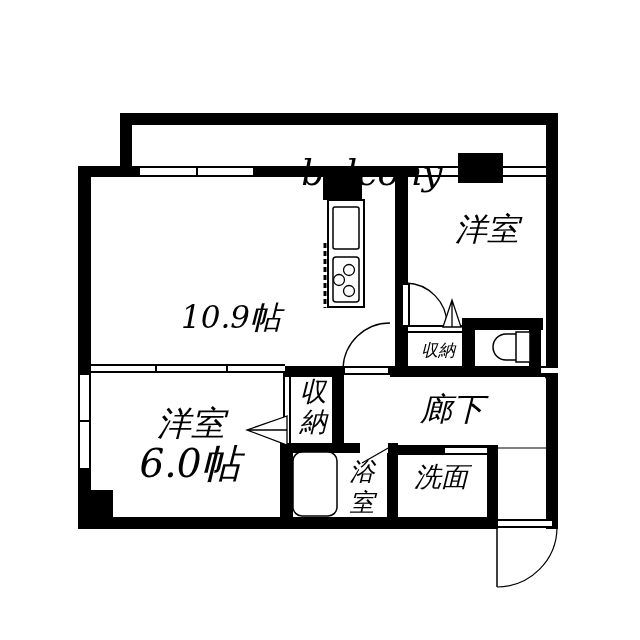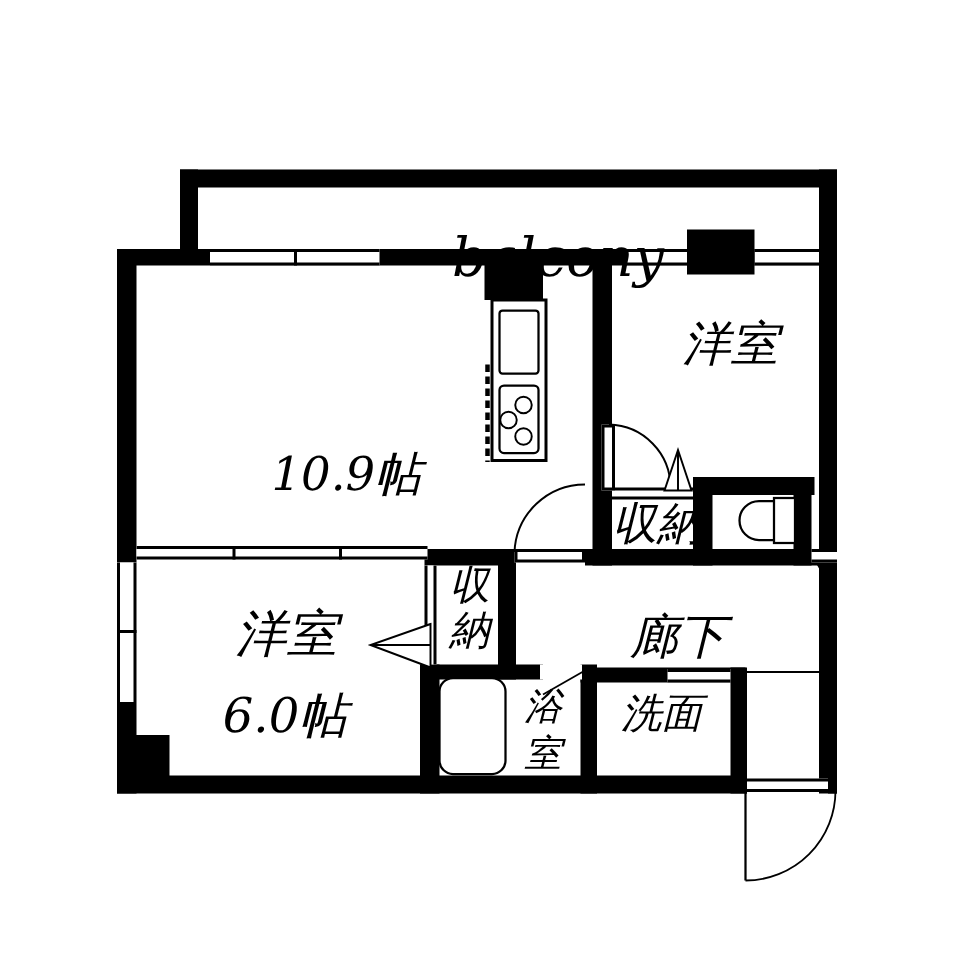--- a/index.html
+++ b/index.html
@@ -108,26 +108,26 @@
     <path d="M545,376 L549,383 L553,376" fill="none" stroke="#000" stroke-width="1.2"></path>
   </svg>
 
   <div class="lbl" style="left:372px;top:141px;font-size:36px;margin-top:32px;">balcony</div>
 
   <div class="lbl" style="left:231px;top:277px;font-size:31px;margin-top:40px;">10.9帖</div>
 
   <div class="lbl" style="left:487px;top:229px;font-size:32px;">洋室</div>
 
   <div class="lbl" style="left:191px;top:423px;font-size:34px;">洋室</div>
-  <div class="lbl" style="left:190px;top:477px;font-size:32px;">6.0帖</div>
+  <div class="lbl" style="left:190px;top:463px;font-size:39px;">6.0帖</div>
 
-  <div class="lbl" style="left:452px;top:409px;font-size:32px;margin-top:15px;">廊下</div>
+  <div class="lbl" style="left:452px;top:409px;font-size:32px;">廊下</div>
 
   <div class="lbl" style="left:441px;top:476px;font-size:27px;">洗面</div>
 
-  <div class="lbl" style="left:438px;top:350px;font-size:30px;">収納</div>
+  <div class="lbl" style="left:438px;top:350px;font-size:17px;">収納</div>
 
   <div class="vlbl" style="left:313px;top:391px;font-size:27px;">収</div>
   <div class="vlbl" style="left:313px;top:421px;font-size:27px;">納</div>
   <div class="vlbl" style="left:362px;top:471px;font-size:25px;">浴</div>
   <div class="vlbl" style="left:362px;top:502px;font-size:25px;">室</div>
 
 </div>
 
 </body></html>

